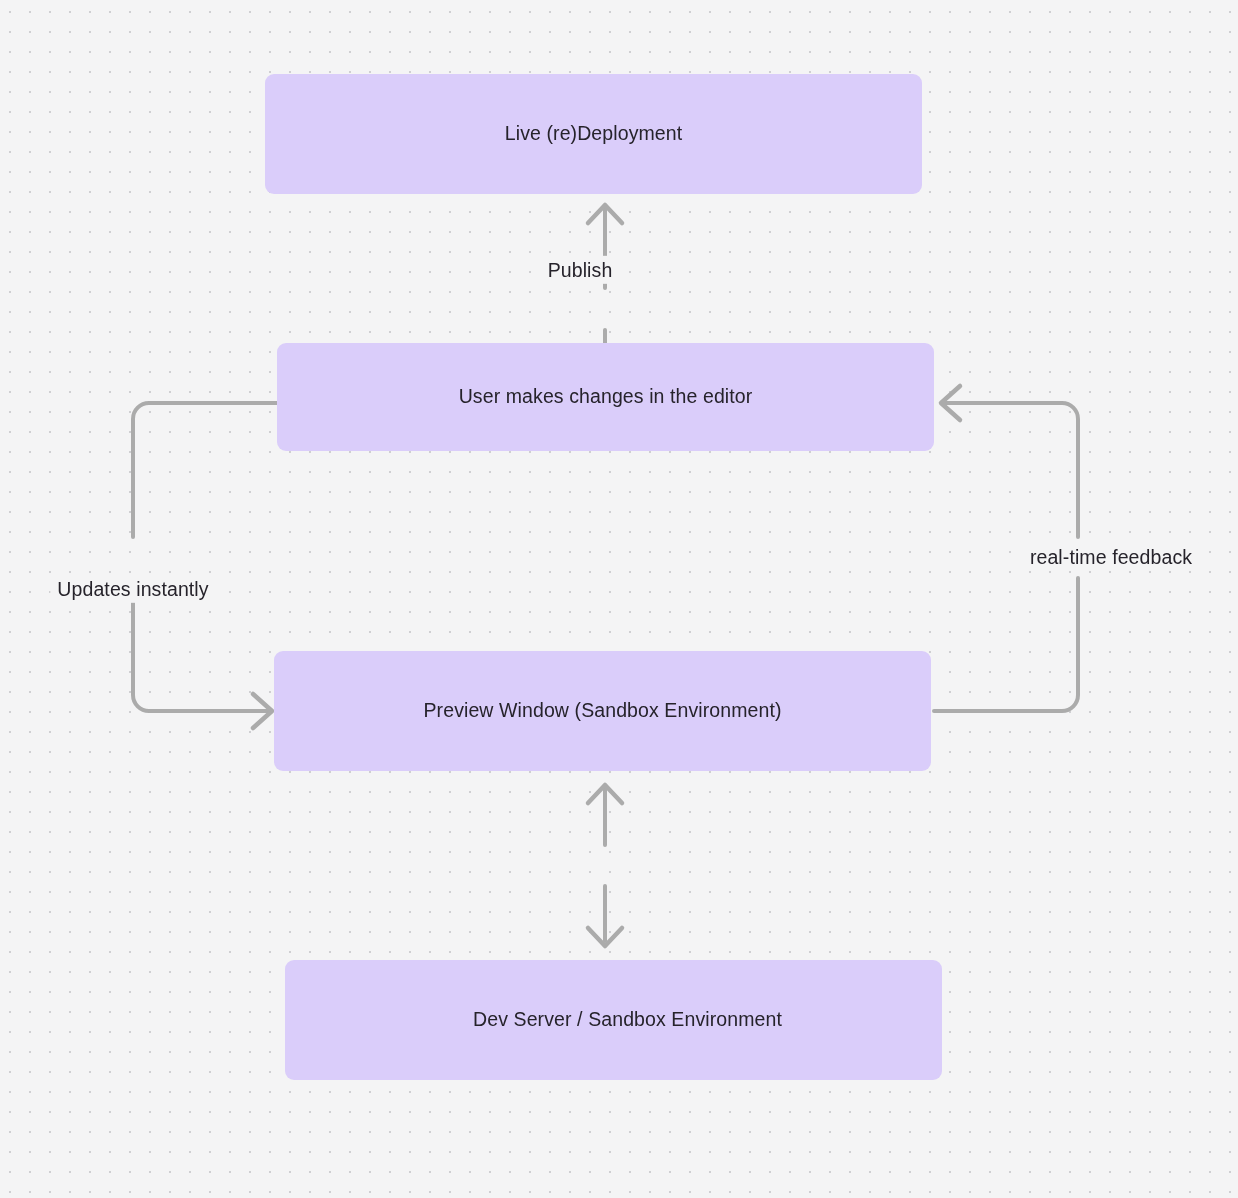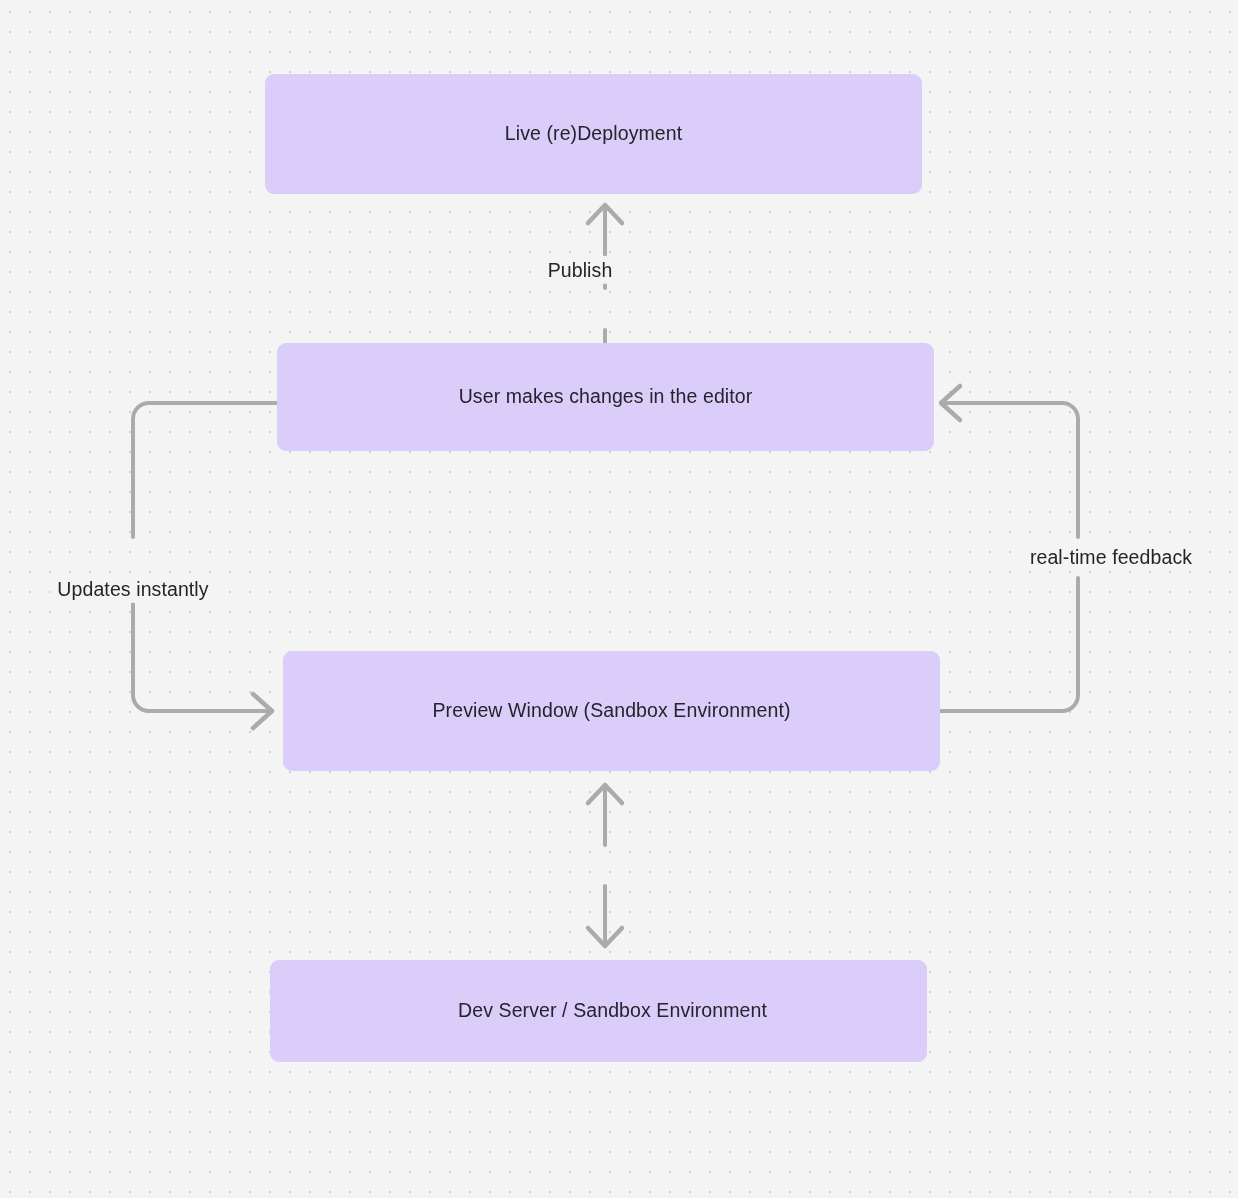--- a/index.html
+++ b/index.html
@@ -106,25 +106,25 @@
   </svg>
 
   <div class="node" style="left:265px; top:74px; width:657px; height:120px;">
     <span class="node-label">Live (re)Deployment</span>
   </div>
 
   <div class="node" style="left:277px; top:343px; width:657px; height:108px;">
     <span class="node-label">User makes changes in the editor</span>
   </div>
 
-  <div class="node" style="left:283px; top:651px; width:657px; height:120px;">
+  <div class="node" style="left:274px; top:651px; width:657px; height:120px;">
     <span class="node-label">Preview Window (Sandbox Environment)</span>
   </div>
 
-  <div class="node" style="left:270px; top:960px; width:657px; height:102px;padding-left:28px;">
+  <div class="node" style="left:285px; top:960px; width:657px; height:120px;padding-left:28px;">
     <span class="node-label">Dev Server / Sandbox Environment</span>
   </div>
 
   <div class="edge-label" style="left:580px; top:270px;">Publish</div>
 
   <div class="edge-label" style="left:133px; top:557px;margin-top:32px;">Updates instantly</div>
 
   <div class="edge-label" style="left:1111px; top:557px;">real-time feedback</div>
 
 

